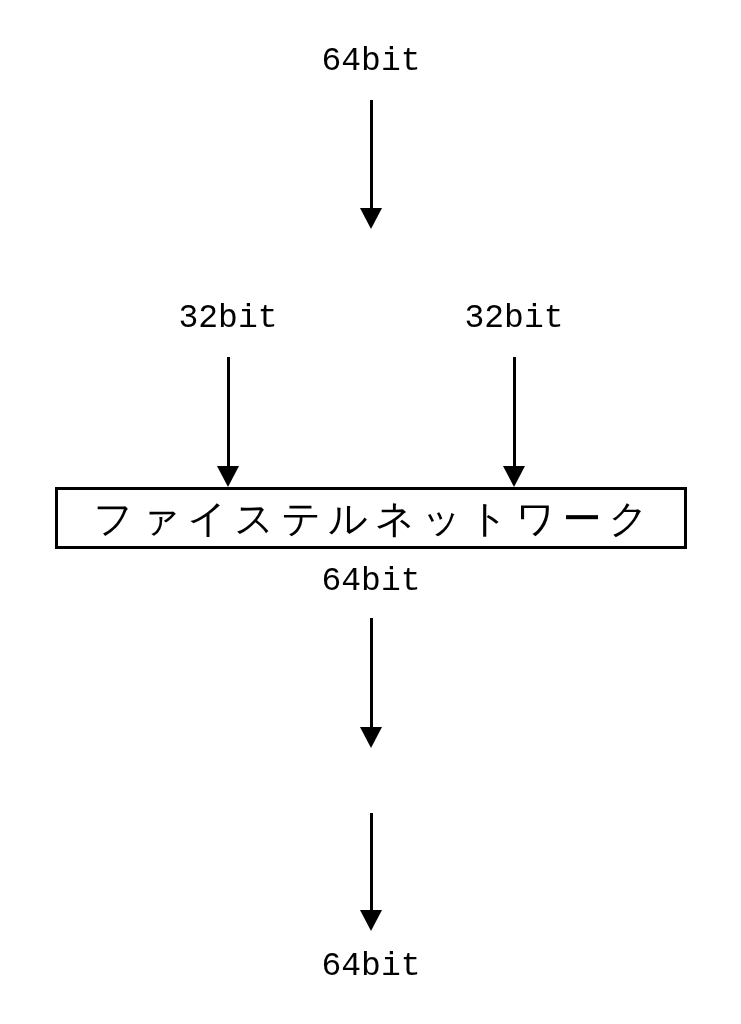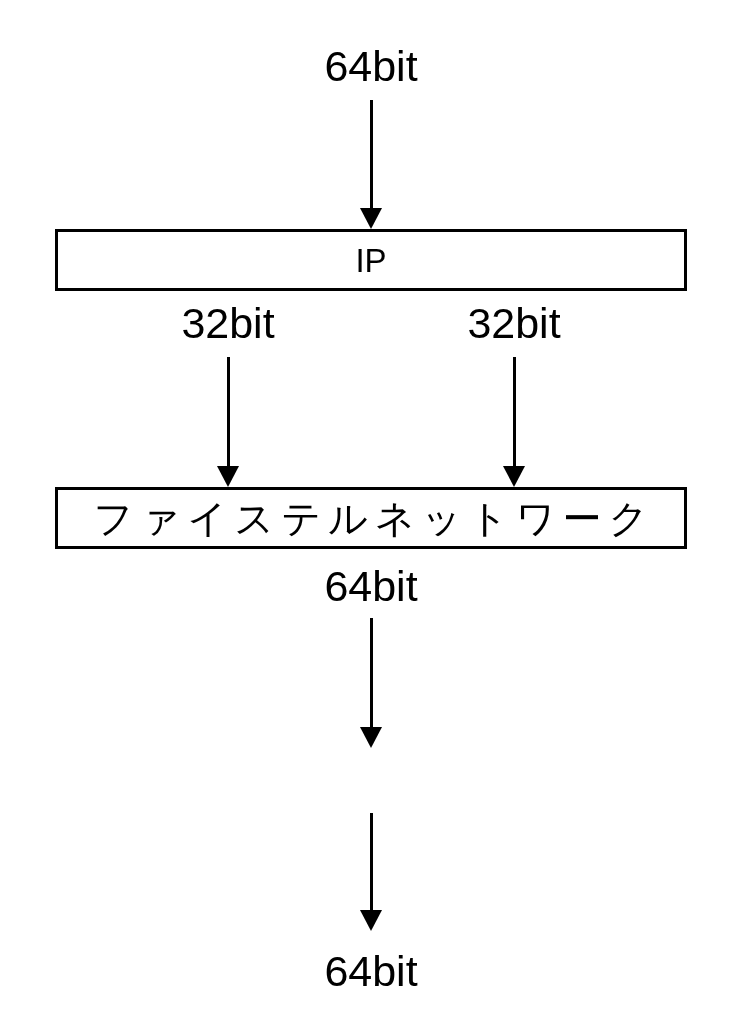--- a/index.html
+++ b/index.html
@@ -51,26 +51,26 @@
     font-size: 39px;
   }
 
   #box-ip    { top: 229px; }
   #box-fn    { top: 487px; }
   #box-fp    { top: 748px; }
 
   
   .bit-label {
     position: absolute;
-    font-size: 43px;
+    font-size: 33px;
     line-height: 1;
     color: #000000;
     white-space: nowrap;
     transform: translateX(-50%);
-    font-family: Liberation Sans, sans-serif;
+    font-family: Liberation Mono, monospace;
   }
 
   
   .arrow {
     position: absolute;
     transform: translateX(-50%);
     width: 24px;
   }
   .arrow .shaft {
     position: absolute;
@@ -97,23 +97,20 @@
 
 <div id="diagram-canvas">
 
   <div class="bit-label" style="left:371px; top:45px;">64bit</div>
 
   <div class="arrow" style="left:371px; top:100px; height:129px;">
     <div class="shaft" style="height:108px;"></div>
     <div class="head"></div>
   </div>
 
-  <div class="node-box" id="box-ip">
-    <span class="node-label latin">IP</span>
-  </div>
 
   <div class="bit-label" style="left:228px; top:302px;">32bit</div>
 
   <div class="bit-label" style="left:514px; top:302px;">32bit</div>
 
   <div class="arrow" style="left:228px; top:357px; height:130px;">
     <div class="shaft" style="height:109px;"></div>
     <div class="head"></div>
   </div>
 

